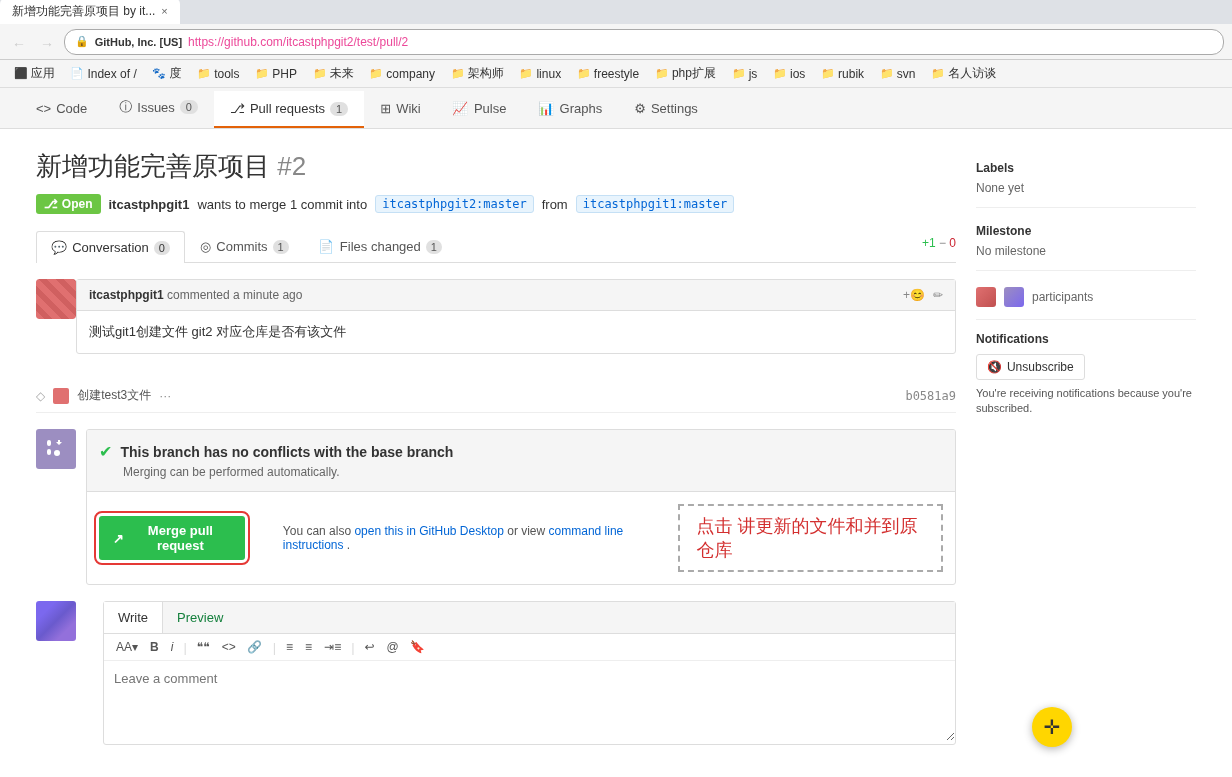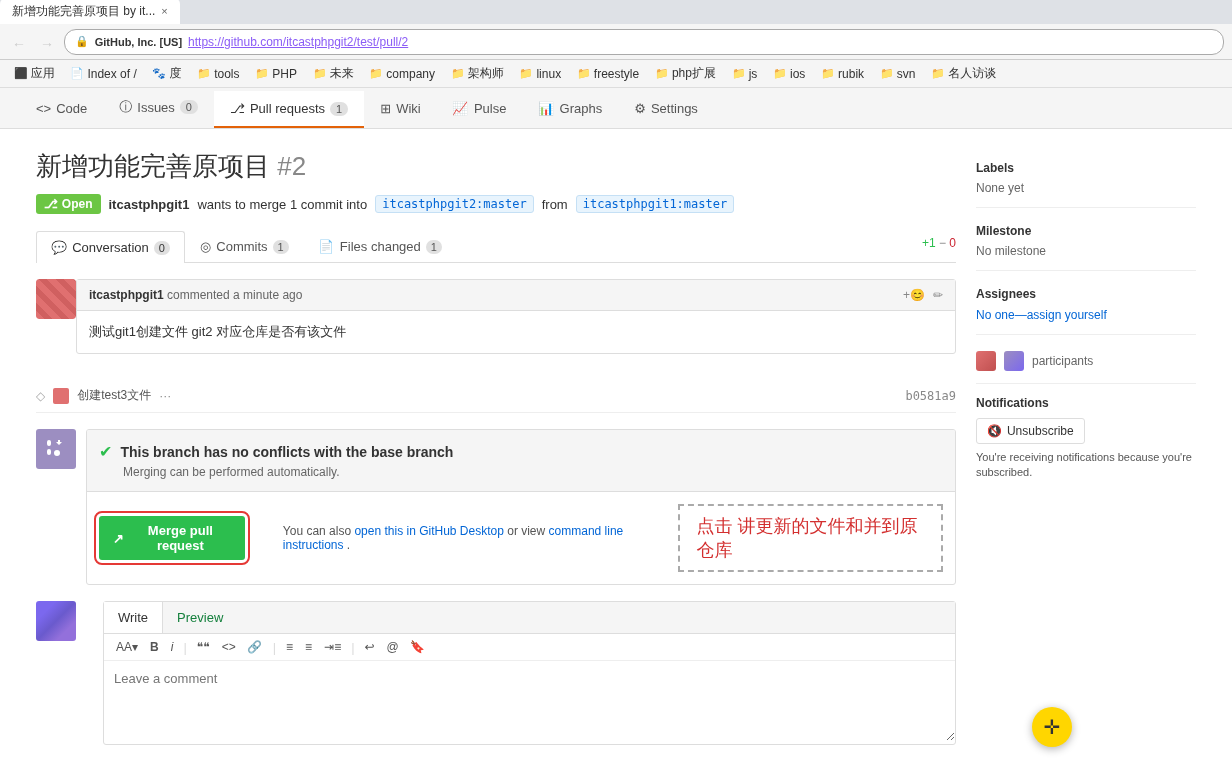--- a/index.html
+++ b/index.html
@@ -53,21 +53,21 @@
       background: #fff;
       border: 1px solid #aaa;
       border-radius: 12px;
       padding: 2px 10px;
       font-size: 12px;
       gap: 6px;
       height: 26px;
     }
     .address-lock { color: #2a7; font-size: 11px; }
     .address-site { color: #333; font-weight: 600; font-size: 11px; }
-    .address-url { color: #8b5cf6; font-size: 12px; text-decoration: underline; }
+    .address-url { color: #ec4899; font-size: 12px; }
 
     
     .bookmarks-bar {
       background: #f5f5f5;
       border-bottom: 1px solid #ddd;
       padding: 3px 8px;
       display: flex;
       align-items: center;
       gap: 4px;
       height: 28px;
@@ -743,24 +743,20 @@
       <div class="sidebar-section">
         <div class="sidebar-title">Labels</div>
         <div class="sidebar-value">None yet</div>
       </div>
 
       <div class="sidebar-section">
         <div class="sidebar-title">Milestone</div>
         <div class="sidebar-value">No milestone</div>
       </div>
 
-      <div class="sidebar-section">
-        <div class="sidebar-title">Assignees</div>
-        <a class="sidebar-assign-link">No one—assign yourself</a>
-      </div>
 
       <div class="sidebar-section" style="display:flex; align-items:center; gap:8px;">
         <div style="width:20px;height:20px;background:linear-gradient(135deg,#e07070,#c05050);border-radius:3px;"></div>
         <div style="width:20px;height:20px;background:linear-gradient(135deg,#9c8ec1,#7b68ee);border-radius:3px;"></div>
         <span class="sidebar-value">participants</span>
       </div>
 
       <div class="notifications-section">
         <div class="notif-title">Notifications</div>
         <button class="notif-btn">

